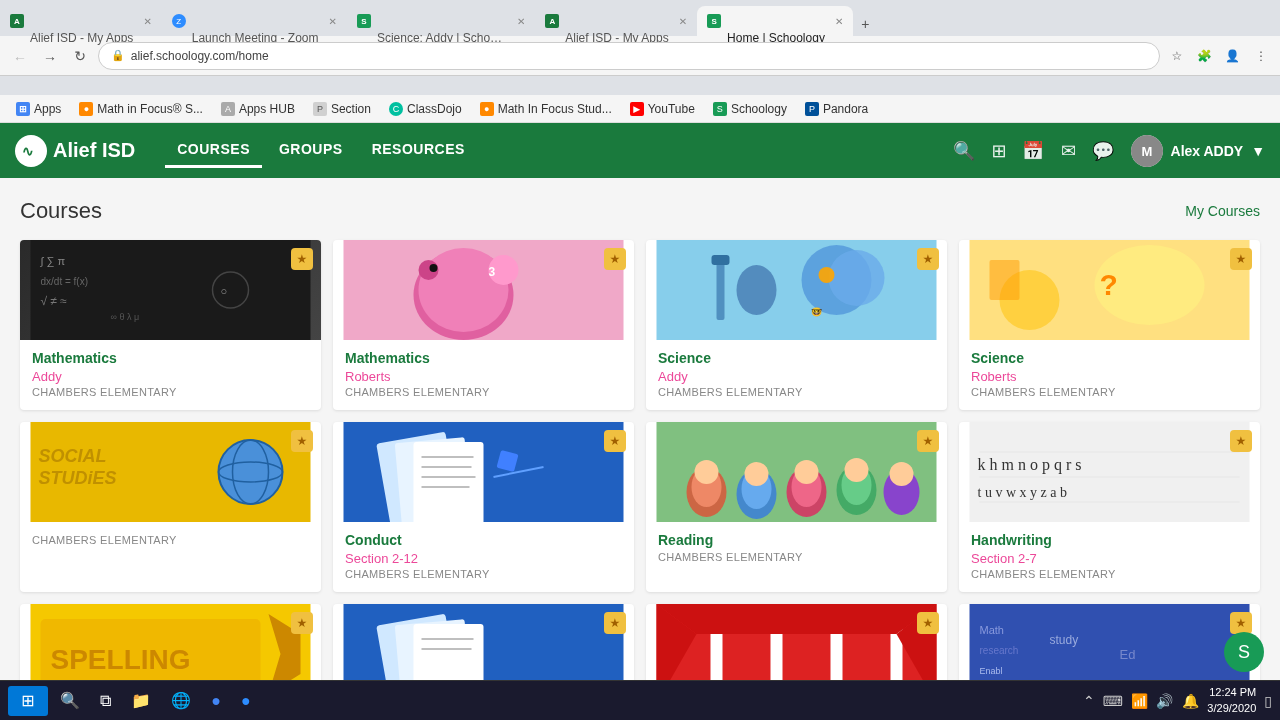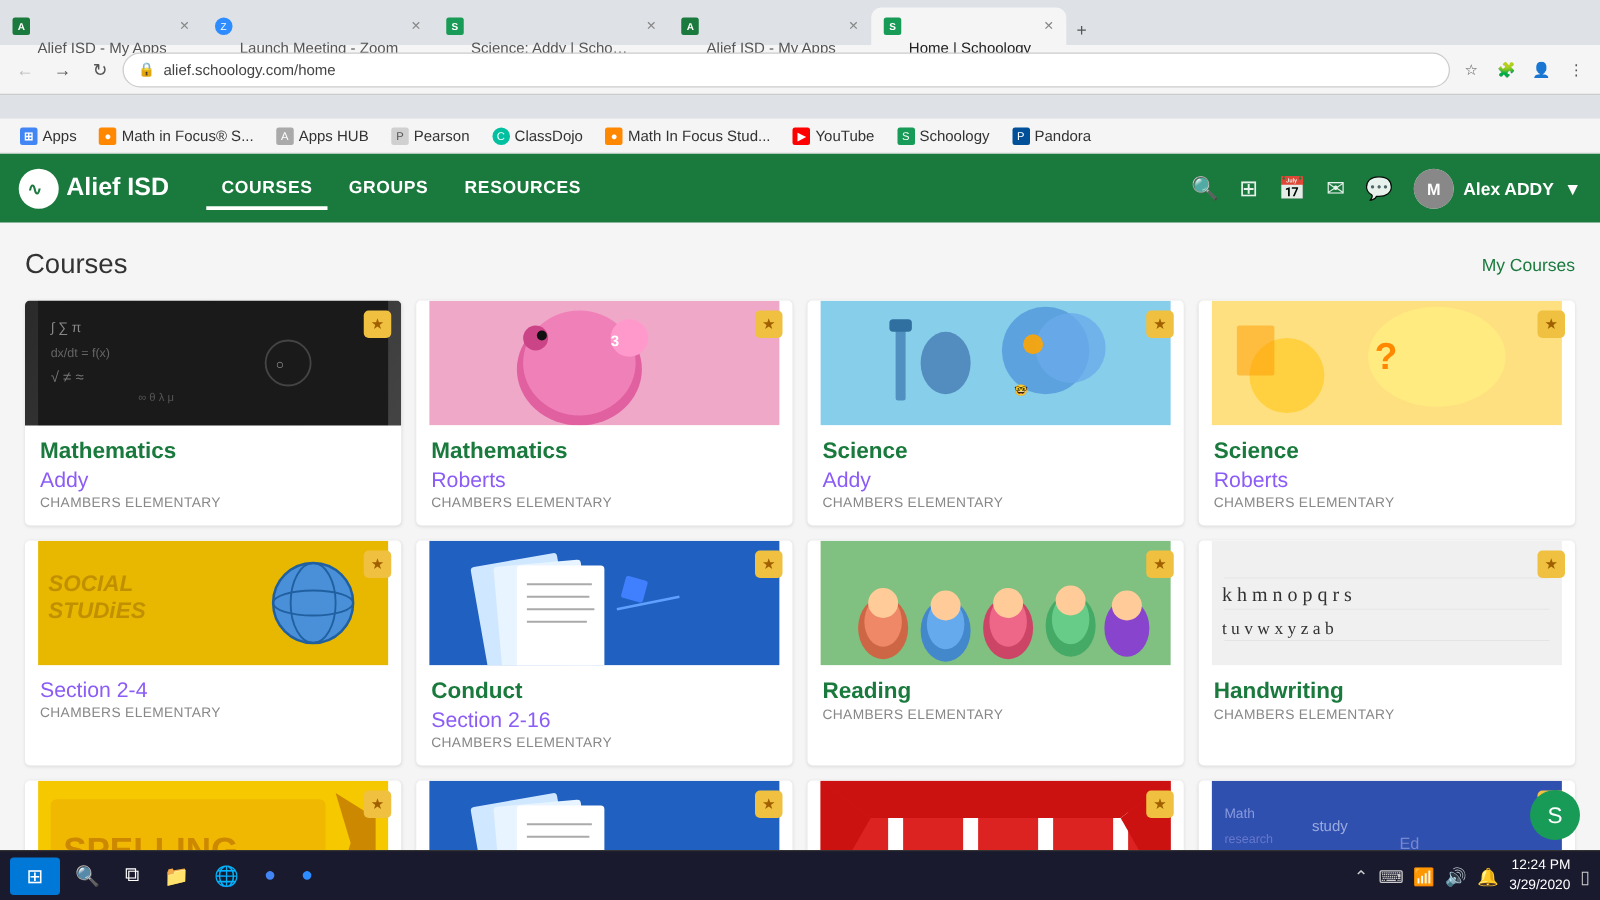--- a/index.html
+++ b/index.html
@@ -44,22 +44,22 @@
     .courses-header { display: flex; justify-content: space-between; align-items: center; margin-bottom: 16px; }
     .courses-title { font-size: 22px; color: #333; font-weight: normal; }
     .my-courses-link { color: #1a7a3d; font-size: 14px; cursor: pointer; text-decoration: none; }
 
     
     .course-grid { display: grid; grid-template-columns: repeat(4, 1fr); gap: 12px; }
     .course-card { background: white; border-radius: 4px; overflow: hidden; cursor: pointer; box-shadow: 0 1px 3px rgba(0,0,0,0.1); }
     .course-thumb { width: 100%; height: 100px; position: relative; overflow: hidden; }
     .course-star { position: absolute; top: 8px; right: 8px; width: 22px; height: 22px; background: #f0c040; border-radius: 4px; display: flex; align-items: center; justify-content: center; font-size: 12px; color: #a06000; }
     .course-info { padding: 10px 12px 12px; }
-    .course-name { color: #1a7a3d; font-size: 18px; font-weight: 600; margin-bottom: 3px; }
-    .course-teacher { color: #8b5cf6; font-size: 17px; }
+    .course-name { color: #1a7a3d; font-size: 14px; font-weight: 600; margin-bottom: 3px; }
+    .course-teacher { color: #ec4899; font-size: 13px; }
     .course-school { color: #888; font-size: 11px; text-transform: uppercase; margin-top: 2px; letter-spacing: 0.3px; }
 
     
     .thumb-math1 { background: linear-gradient(135deg, #2a2a2a 0%, #444 100%); display: flex; align-items: center; justify-content: center; }
 
     
     .taskbar { position: fixed; bottom: 0; left: 0; right: 0; height: 40px; background: #1a1a2e; display: flex; align-items: center; padding: 0 8px; gap: 4px; border-top: 1px solid #333; z-index: 100; }
     .taskbar-start { width: 40px; height: 30px; background: #0078d7; border-radius: 3px; display: flex; align-items: center; justify-content: center; color: white; font-size: 16px; cursor: pointer; }
     .taskbar-btn { height: 30px; padding: 0 8px; display: flex; align-items: center; justify-content: center; color: white; cursor: pointer; border-radius: 3px; font-size: 16px; }
     .taskbar-spacer { flex: 1; }
@@ -135,21 +135,21 @@
   <div class="bookmark-item">
     <div class="bookmark-favicon" style="background:#ff8800;border-radius:2px;display:flex;align-items:center;justify-content:center;font-size:9px;color:white;">●</div>
     <span>Math in Focus® S...</span>
   </div>
   <div class="bookmark-item">
     <div class="bookmark-favicon" style="background:#aaa;border-radius:2px;display:flex;align-items:center;justify-content:center;font-size:9px;color:white;">A</div>
     <span>Apps HUB</span>
   </div>
   <div class="bookmark-item">
     <div class="bookmark-favicon" style="background:#d0d0d0;border-radius:2px;display:flex;align-items:center;justify-content:center;font-size:9px;color:#555;">P</div>
-    <span>Pearson</span>
+    <span>Section</span>
   </div>
   <div class="bookmark-item">
     <div class="bookmark-favicon" style="background:#00c0a0;border-radius:50%;display:flex;align-items:center;justify-content:center;font-size:9px;color:white;">C</div>
     <span>ClassDojo</span>
   </div>
   <div class="bookmark-item">
     <div class="bookmark-favicon" style="background:#ff8800;border-radius:2px;display:flex;align-items:center;justify-content:center;font-size:9px;color:white;">●</div>
     <span>Math In Focus Stud...</span>
   </div>
   <div class="bookmark-item">
@@ -292,21 +292,20 @@
             <rect width="280" height="100" fill="#e8b800"></rect>
             <text x="8" y="40" fill="#c09000" font-size="18" font-weight="900" font-style="italic">SOCIAL</text>
             <text x="8" y="62" fill="#c09000" font-size="18" font-weight="900" font-style="italic">STUDiES</text>
             <circle cx="220" cy="50" r="32" fill="#4a90d9" stroke="#2060a0" stroke-width="2"></circle>
             <ellipse cx="220" cy="50" rx="18" ry="32" fill="none" stroke="#2060a0" stroke-width="1.5"></ellipse>
             <ellipse cx="220" cy="50" rx="32" ry="10" fill="none" stroke="#2060a0" stroke-width="1.5"></ellipse>
           </svg>
         <div class="course-star">★</div>
       </div>
       <div class="course-info">
-        <div class="course-teacher">Section 2-4</div>
         <div class="course-school">CHAMBERS ELEMENTARY</div>
       </div>
     </div>
 
     <div class="course-card">
       <div class="course-thumb">
         <svg class="thumb-svg" viewBox="0 0 280 100">
             <rect width="280" height="100" fill="#2060c0"></rect>
             <rect x="40" y="15" width="70" height="90" fill="#d0e8ff" rx="3" transform="rotate(-10,75,60)"></rect>
             <rect x="55" y="18" width="70" height="90" fill="#e8f4ff" rx="3" transform="rotate(-5,90,63)"></rect>
@@ -315,21 +314,21 @@
             <line x1="78" y1="45" x2="128" y2="45" stroke="#aaa" stroke-width="1.5"></line>
             <line x1="78" y1="55" x2="132" y2="55" stroke="#aaa" stroke-width="1.5"></line>
             <line x1="78" y1="65" x2="126" y2="65" stroke="#aaa" stroke-width="1.5"></line>
             <rect x="155" y="30" width="18" height="18" fill="#4080ff" rx="2" transform="rotate(15,164,39)"></rect>
             <line x1="150" y1="55" x2="200" y2="45" stroke="#60a0ff" stroke-width="2"></line>
           </svg>
         <div class="course-star">★</div>
       </div>
       <div class="course-info">
         <div class="course-name">Conduct</div>
-        <div class="course-teacher">Section 2-16</div>
+        <div class="course-teacher">Section 2-12</div>
         <div class="course-school">CHAMBERS ELEMENTARY</div>
       </div>
     </div>
 
     <div class="course-card">
       <div class="course-thumb">
         <svg class="thumb-svg" viewBox="0 0 280 100">
             <rect width="280" height="100" fill="#80c080"></rect>
             <ellipse cx="50" cy="70" rx="20" ry="25" fill="#cc6644"></ellipse>
             <ellipse cx="50" cy="65" rx="15" ry="20" fill="#ee8866"></ellipse>
@@ -361,20 +360,21 @@
             <line x1="10" y1="30" x2="270" y2="30" stroke="#ddd" stroke-width="0.5"></line>
             <line x1="10" y1="55" x2="270" y2="55" stroke="#ddd" stroke-width="0.5"></line>
             <line x1="10" y1="80" x2="270" y2="80" stroke="#ddd" stroke-width="0.5"></line>
             <text x="8" y="48" fill="#333" font-size="16" font-family="cursive">k h m n o p q r s</text>
             <text x="8" y="75" fill="#333" font-size="14" font-family="cursive">t u v w x y z a b</text>
           </svg>
         <div class="course-star">★</div>
       </div>
       <div class="course-info">
         <div class="course-name">Handwriting</div>
+        <div class="course-teacher">Section 2-7</div>
         <div class="course-school">CHAMBERS ELEMENTARY</div>
       </div>
     </div>
 
     <div class="course-card">
       <div class="course-thumb">
         <svg class="thumb-svg" viewBox="0 0 280 100">
             <rect width="280" height="100" fill="#f5c800"></rect>
             <rect x="10" y="15" width="220" height="70" fill="#f0b800" rx="5"></rect>
             <text x="20" y="65" fill="#cc8800" font-size="28" font-weight="900">SPELLING</text>

